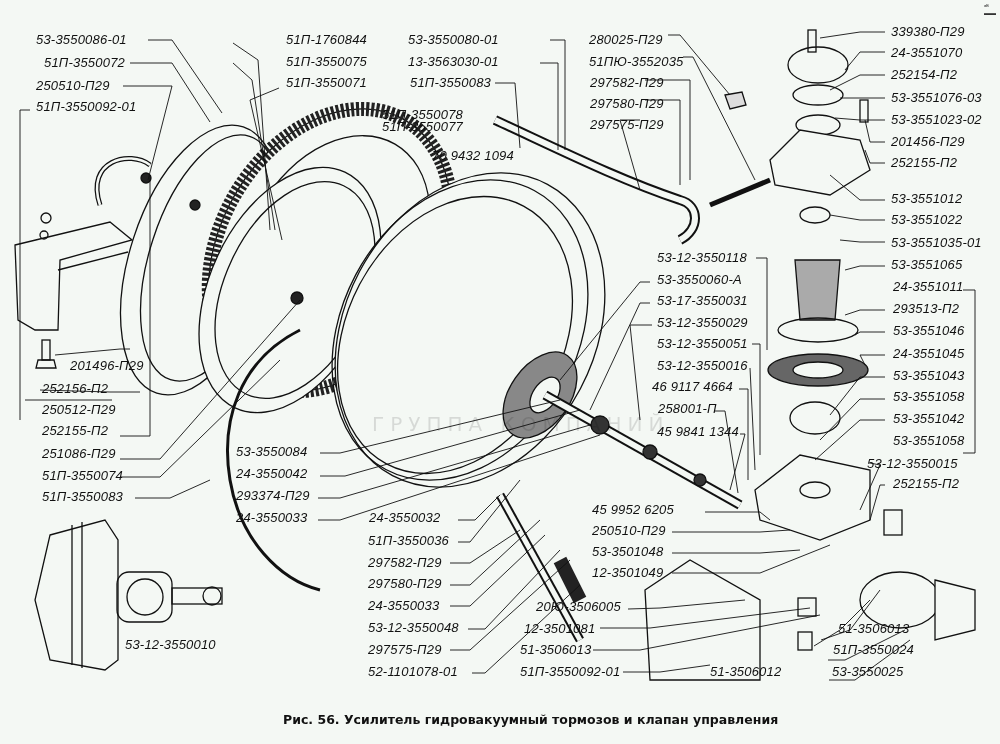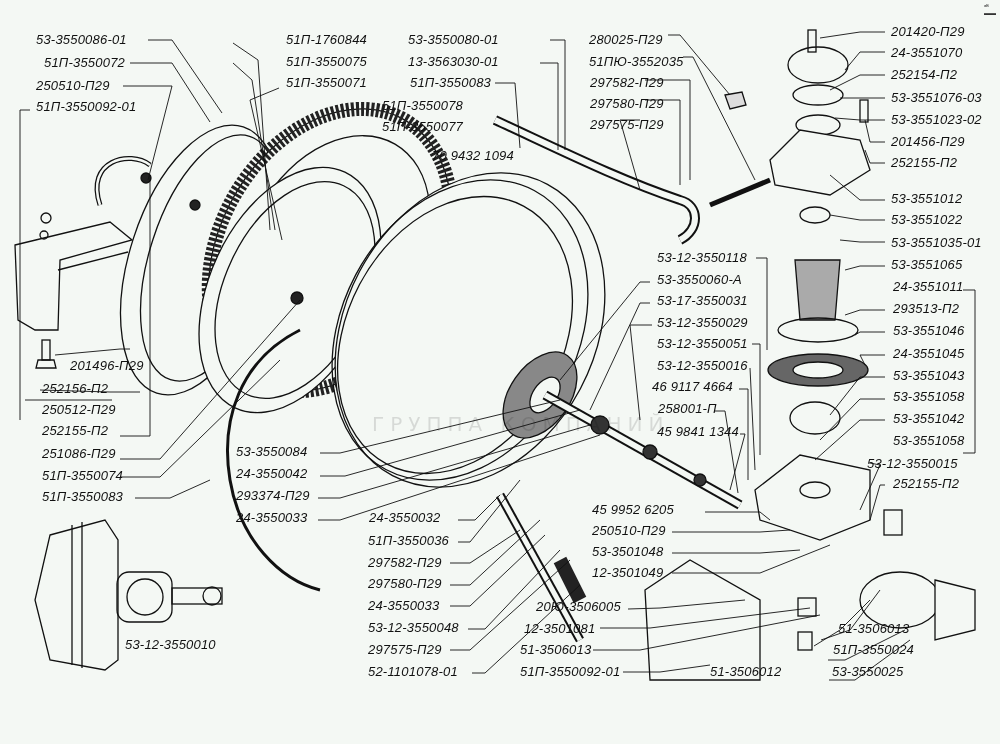--- a/index.html
+++ b/index.html
@@ -222,34 +222,34 @@
   <div class="lbl" style="left:42px;top:382px">252156-П2</div>
   <div class="lbl" style="left:42px;top:403px">250512-П29</div>
   <div class="lbl" style="left:42px;top:424px">252155-П2</div>
   <div class="lbl" style="left:42px;top:447px">251086-П29</div>
   <div class="lbl" style="left:42px;top:469px">51П-3550074</div>
   <div class="lbl" style="left:42px;top:490px">51П-3550083</div>
 
   <div class="lbl" style="left:286px;top:33px">51П-1760844</div>
   <div class="lbl" style="left:286px;top:55px">51П-3550075</div>
   <div class="lbl" style="left:286px;top:76px">51П-3550071</div>
-  <div class="lbl" style="left:382px;top:99px">51П-3550078</div>
+  <div class="lbl" style="left:382px;top:108px">51П-3550078</div>
   <div class="lbl" style="left:382px;top:120px">51П-3550077</div>
   <div class="lbl" style="left:408px;top:33px">53-3550080-01</div>
   <div class="lbl" style="left:408px;top:55px">13-3563030-01</div>
   <div class="lbl" style="left:410px;top:76px">51П-3550083</div>
   <div class="lbl" style="left:432px;top:149px">70 9432 1094</div>
 
   <div class="lbl" style="left:589px;top:33px">280025-П29</div>
   <div class="lbl" style="left:589px;top:55px">51ПЮ-3552035</div>
   <div class="lbl" style="left:590px;top:76px">297582-П29</div>
   <div class="lbl" style="left:590px;top:97px">297580-П29</div>
   <div class="lbl" style="left:590px;top:118px">297575-П29</div>
 
-  <div class="lbl" style="left:891px;top:25px">201420-П29</div>
+  <div class="lbl" style="left:891px;top:25px">339380-П29</div>
   <div class="lbl" style="left:891px;top:46px">24-3551070</div>
   <div class="lbl" style="left:891px;top:68px">252154-П2</div>
   <div class="lbl" style="left:891px;top:91px">53-3551076-03</div>
   <div class="lbl" style="left:891px;top:113px">53-3551023-02</div>
   <div class="lbl" style="left:891px;top:135px">201456-П29</div>
   <div class="lbl" style="left:891px;top:156px">252155-П2</div>
   <div class="lbl" style="left:891px;top:192px">53-3551012</div>
   <div class="lbl" style="left:891px;top:213px">53-3551022</div>
   <div class="lbl" style="left:891px;top:236px">53-3551035-01</div>
   <div class="lbl" style="left:891px;top:258px">53-3551065</div>
@@ -295,13 +295,14 @@
   <div class="lbl" style="left:524px;top:622px">12-3501081</div>
   <div class="lbl" style="left:520px;top:643px">51-3506013</div>
   <div class="lbl" style="left:520px;top:665px">51П-3550092-01</div>
   <div class="lbl" style="left:838px;top:622px">51-3506013</div>
   <div class="lbl" style="left:833px;top:643px">51П-3550024</div>
   <div class="lbl" style="left:710px;top:665px">51-3506012</div>
   <div class="lbl" style="left:832px;top:665px">53-3550025</div>
 
   <div class="lbl" style="left:125px;top:638px">53-12-3550010</div>
 
+  <div class="caption">Рис. 56. Усилитель гидровакуумный тормозов и клапан управления</div>
 </div>
 
 </body></html>

